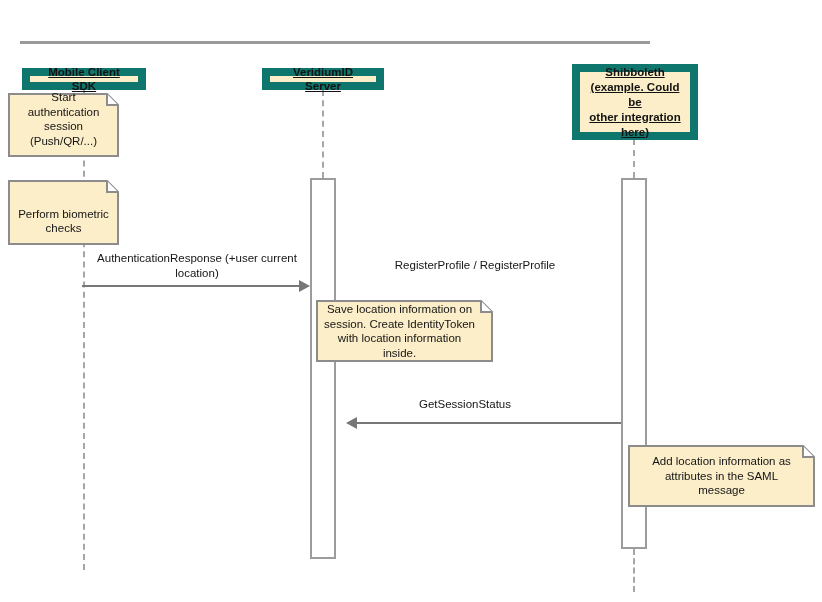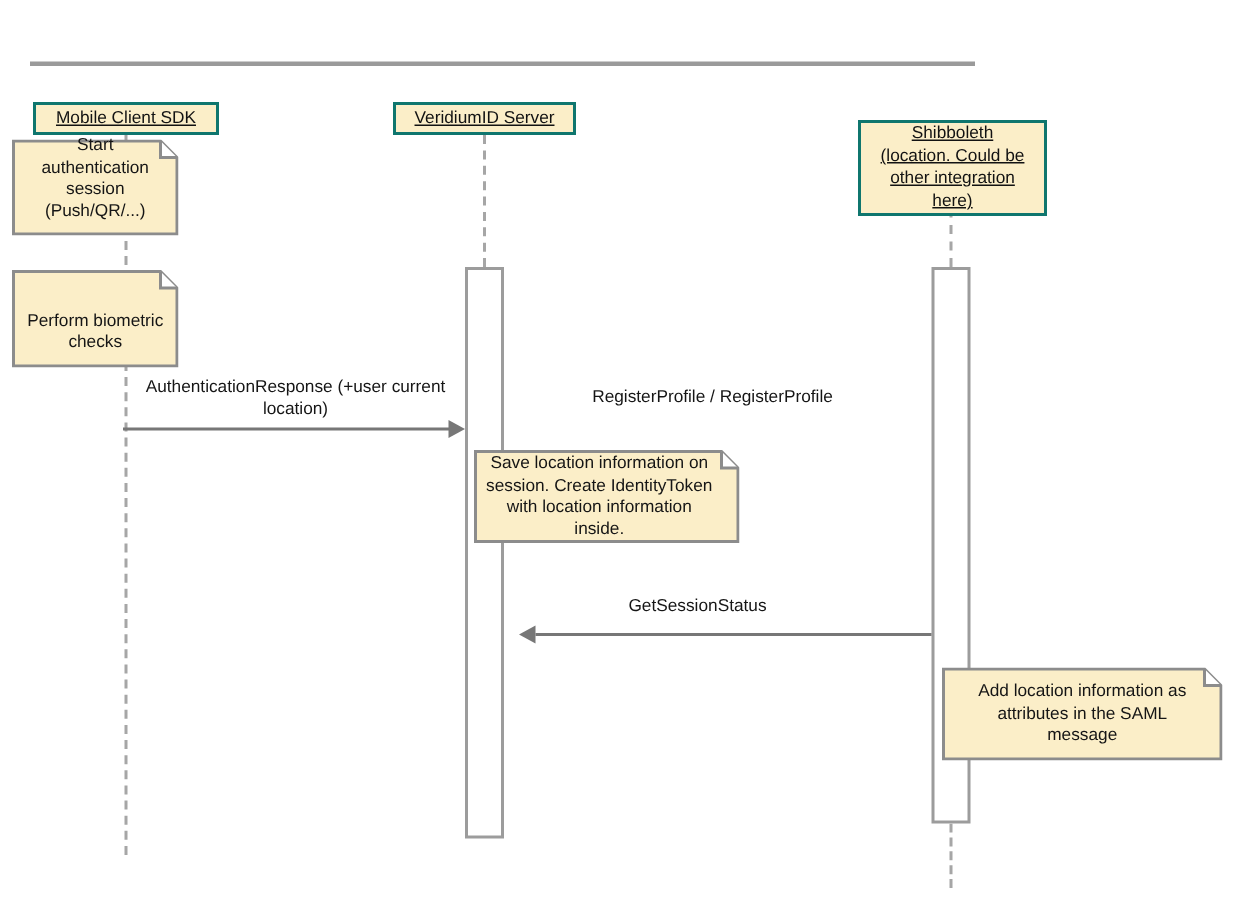--- a/index.html
+++ b/index.html
@@ -49,24 +49,24 @@
     position: absolute;
     width: 0;
     border-left: 2px dashed #a6a6a6;
   }
 
   
   .participant {
     position: absolute;
     box-sizing: border-box;
     background: #fbeec8;
-    border: 2px solid #0f766e;
+    border: 8px solid #0f766e;
     text-align: center;
     font-size: 11.5px;
-    font-weight: normal;
+    font-weight: bold;
     color: #121212;
     line-height: 14px;
     padding: 3px 6px 3px 6px;
     display: flex;
     align-items: center;
     justify-content: center;
   }
   .participant span {
     text-decoration: underline;
     display: inline-block;
@@ -149,24 +149,24 @@
   <div class="lifeline" style="left:633px; top:549px; height:43px;"></div>
 
   <div class="participant" style="left:22px; top:68px; width:124px; height:22px;">
     <span>Mobile Client SDK</span>
   </div>
 
   <div class="participant" style="left:262px; top:68px; width:122px; height:22px;">
     <span>VeridiumID Server</span>
   </div>
 
-  <div class="participant" style="left:572px; top:80px; width:126px; height:64px; line-height:15px;">
+  <div class="participant" style="left:572px; top:64px; width:126px; height:76px; line-height:15px;">
     <span style="text-decoration:none;">
       <span style="text-decoration:underline;">Shibboleth</span><br>
-      <span style="text-decoration:underline;">(location. Could be</span><br>
+      <span style="text-decoration:underline;">(example. Could be</span><br>
       <span style="text-decoration:underline;">other integration</span><br>
       <span style="text-decoration:underline;">here)</span>
     </span>
   </div>
 
   <div class="activation" style="left:310px; top:178px; width:26px; height:381px;"></div>
   <div class="activation" style="left:621px; top:178px; width:26px; height:371px;"></div>
 
   <div class="message-label" style="left:80px; top:251px; width:234px;">AuthenticationResponse (+user current
 location)</div>

